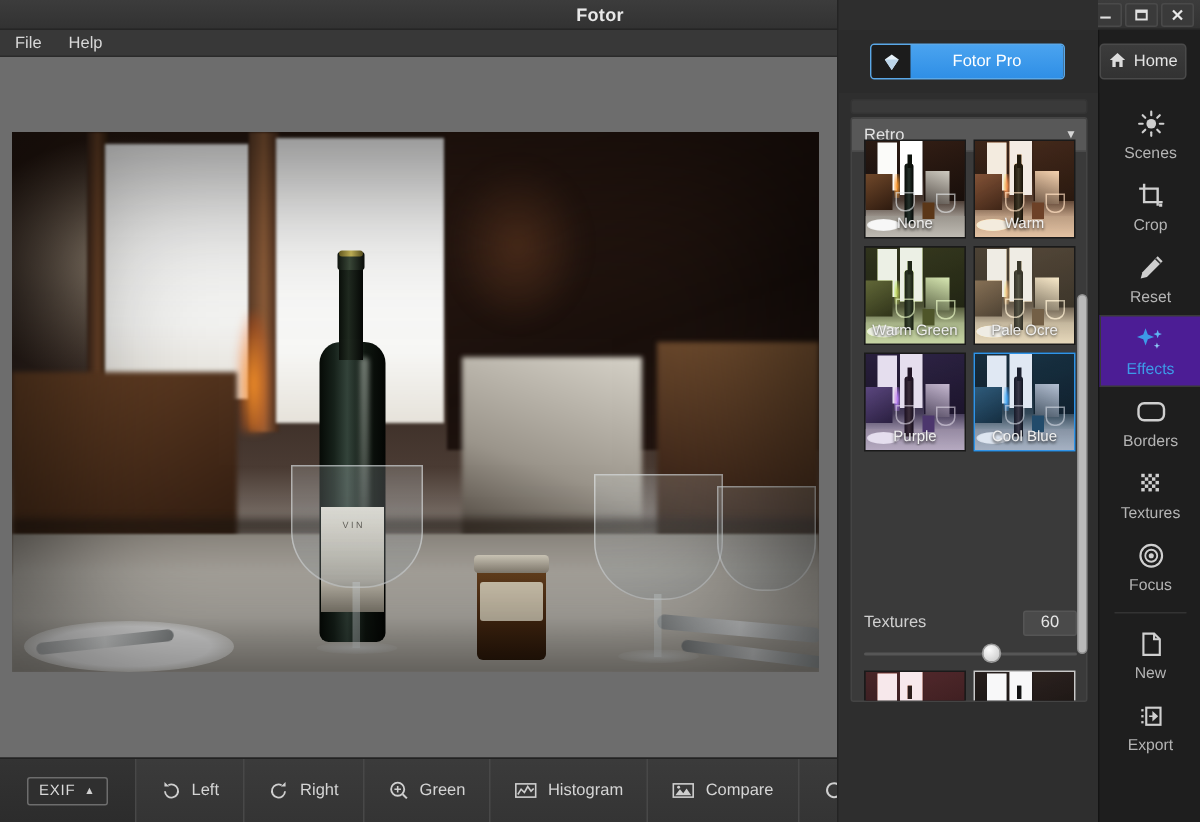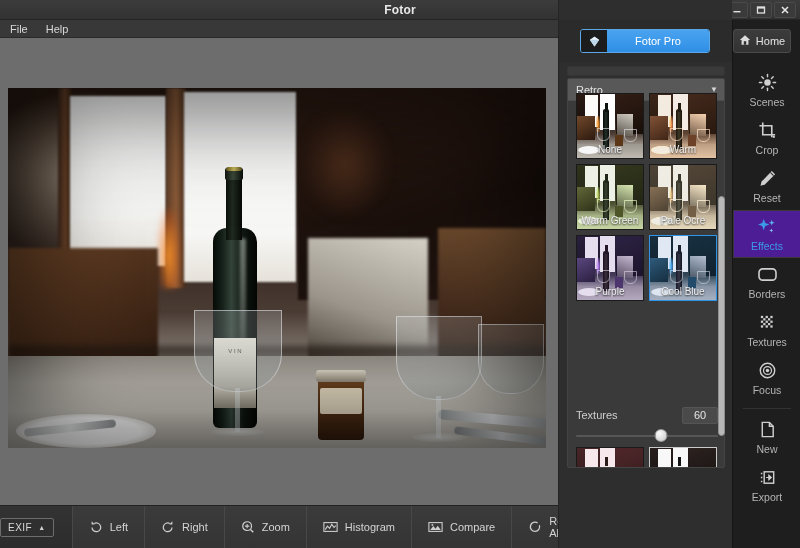--- a/index.html
+++ b/index.html
@@ -155,21 +155,21 @@
     box-shadow: inset 0 0 90px 30px rgba(0,0,0,.55); }
 
   
   .bottombar {
     position: absolute; left: 0; top: 505px; width: 558px; height: 43px;
     background: linear-gradient(#333333, #2c2c2c);
     border-top: 1px solid #222;
     display: flex; align-items: center;
   }
   .exif-btn {
-    height: 19px; padding: 0 7px;
+    margin-left: 18px; height: 19px; padding: 0 7px;
     border: 1px solid #6d6d6d; border-radius: 2px;
     background: #2f2f2f; color: #d9d9d9; font-size: 10px;
     display: flex; align-items: center; gap: 6px; letter-spacing:.5px;
   }
   .exif-btn .caret { font-size: 7px; line-height:1; color:#cfcfcf; }
   .tool-group {
     margin-left: 18px; height: 43px; display: flex; align-items: center;
     background: linear-gradient(#3b3b3b, #343434);
     border-left: 1px solid #484848;
   }
@@ -420,21 +420,21 @@
       </div>
 
       <div class="tool">
         <span class="ic">
           <svg width="14" height="14" viewBox="0 0 16 16">
               <circle cx="7" cy="7" r="5" fill="none" stroke="#cfcfcf" stroke-width="1.4"></circle>
               <path d="M7 4.5 V9.5 M4.5 7 H9.5" stroke="#cfcfcf" stroke-width="1.2"></path>
               <path d="M10.8 10.8 L14 14" stroke="#cfcfcf" stroke-width="1.6"></path>
             </svg>
         </span>
-        <span>Zoom</span>
+        <span>Green</span>
       </div>
 
       <div class="tool">
         <span class="ic">
           <svg width="15" height="14" viewBox="0 0 17 14">
               <rect x="1" y="2" width="15" height="10" fill="none" stroke="#cfcfcf" stroke-width="1.2"></rect>
               <path d="M2.5 10 L5 6 L7.5 8.5 L10 4 L12.5 7.5 L14.5 5.5" fill="none" stroke="#cfcfcf" stroke-width="1.2"></path>
             </svg>
         </span>
         <span>Histogram</span>

